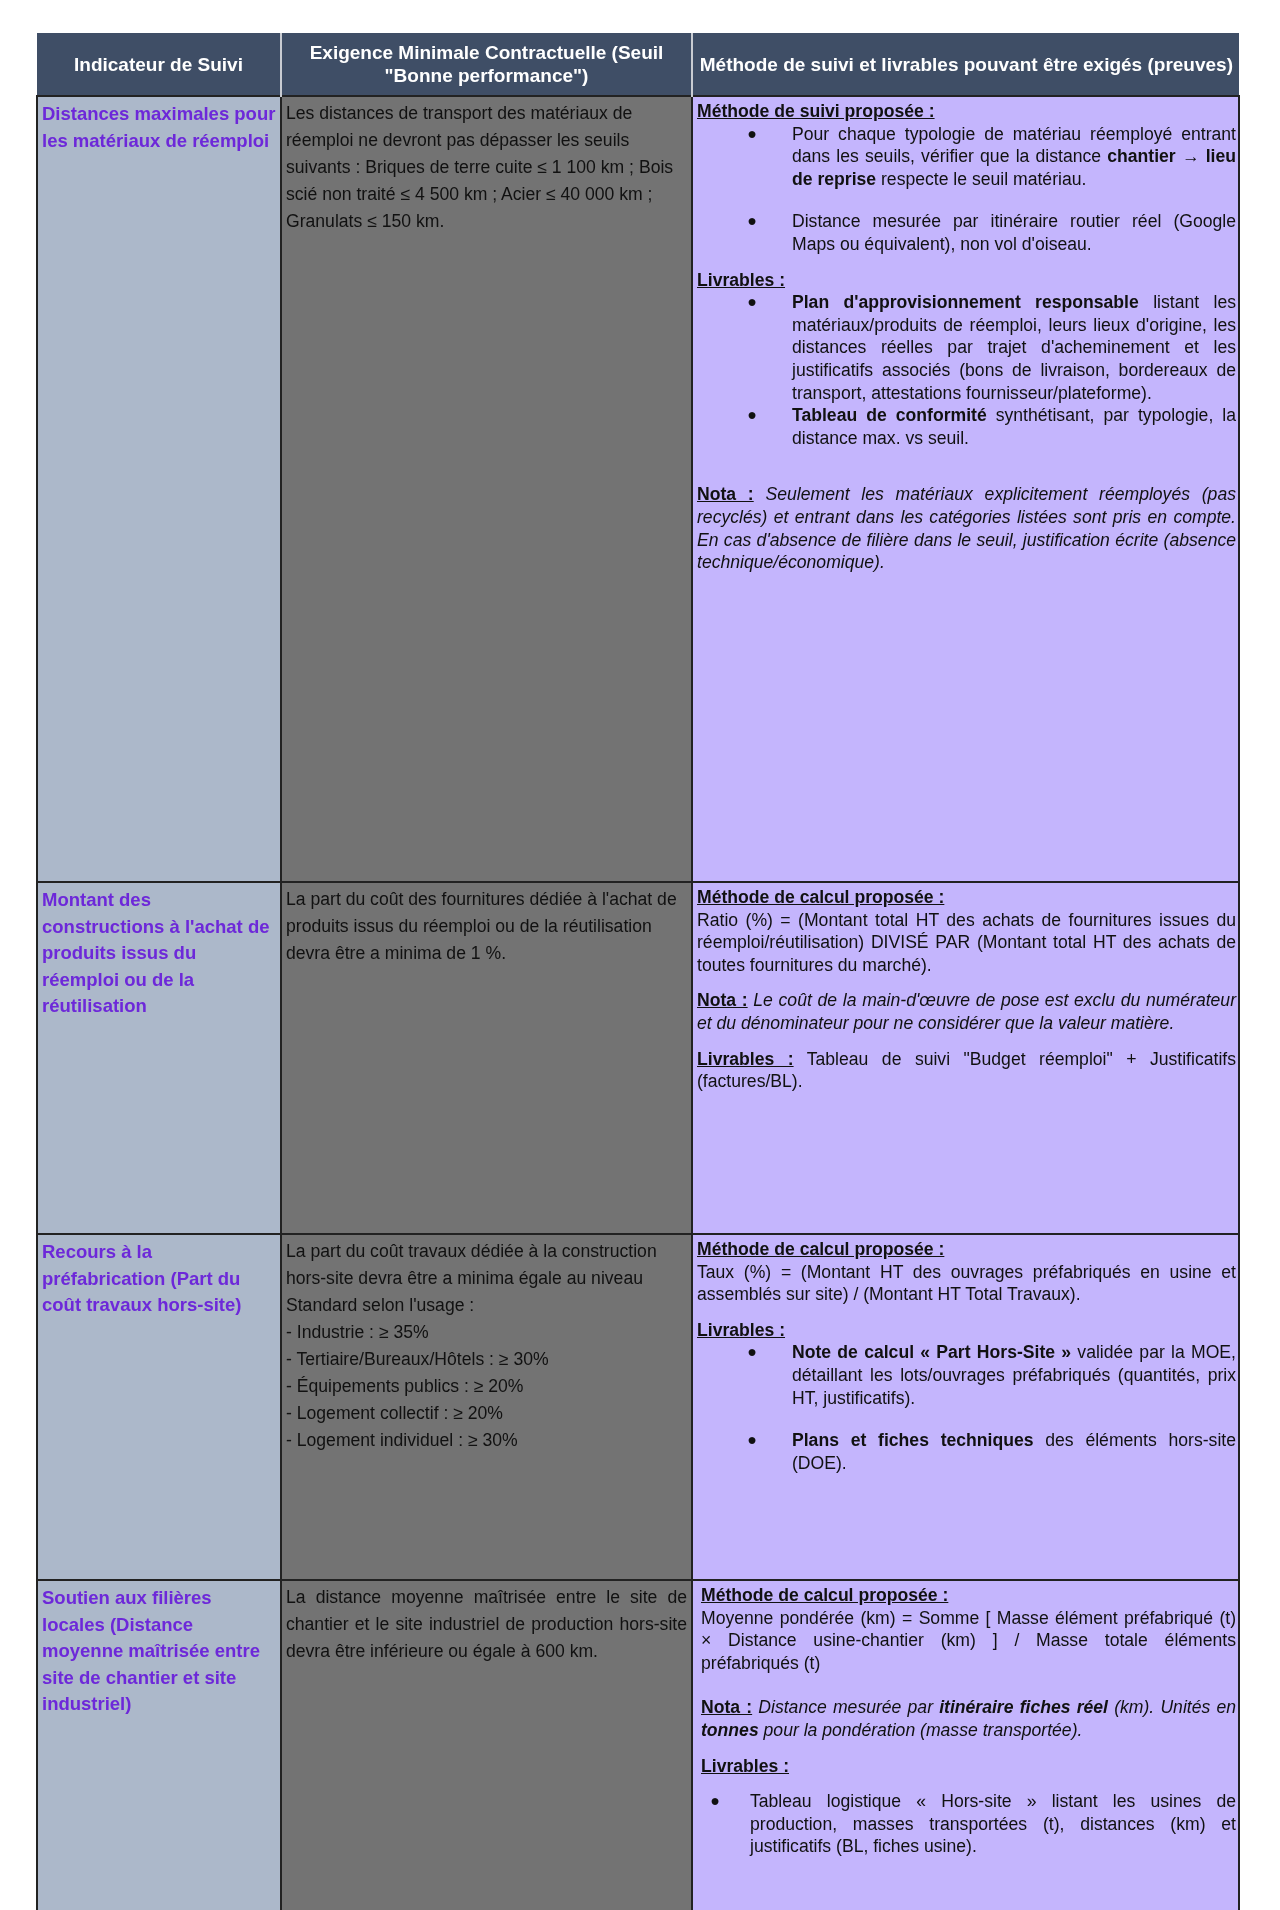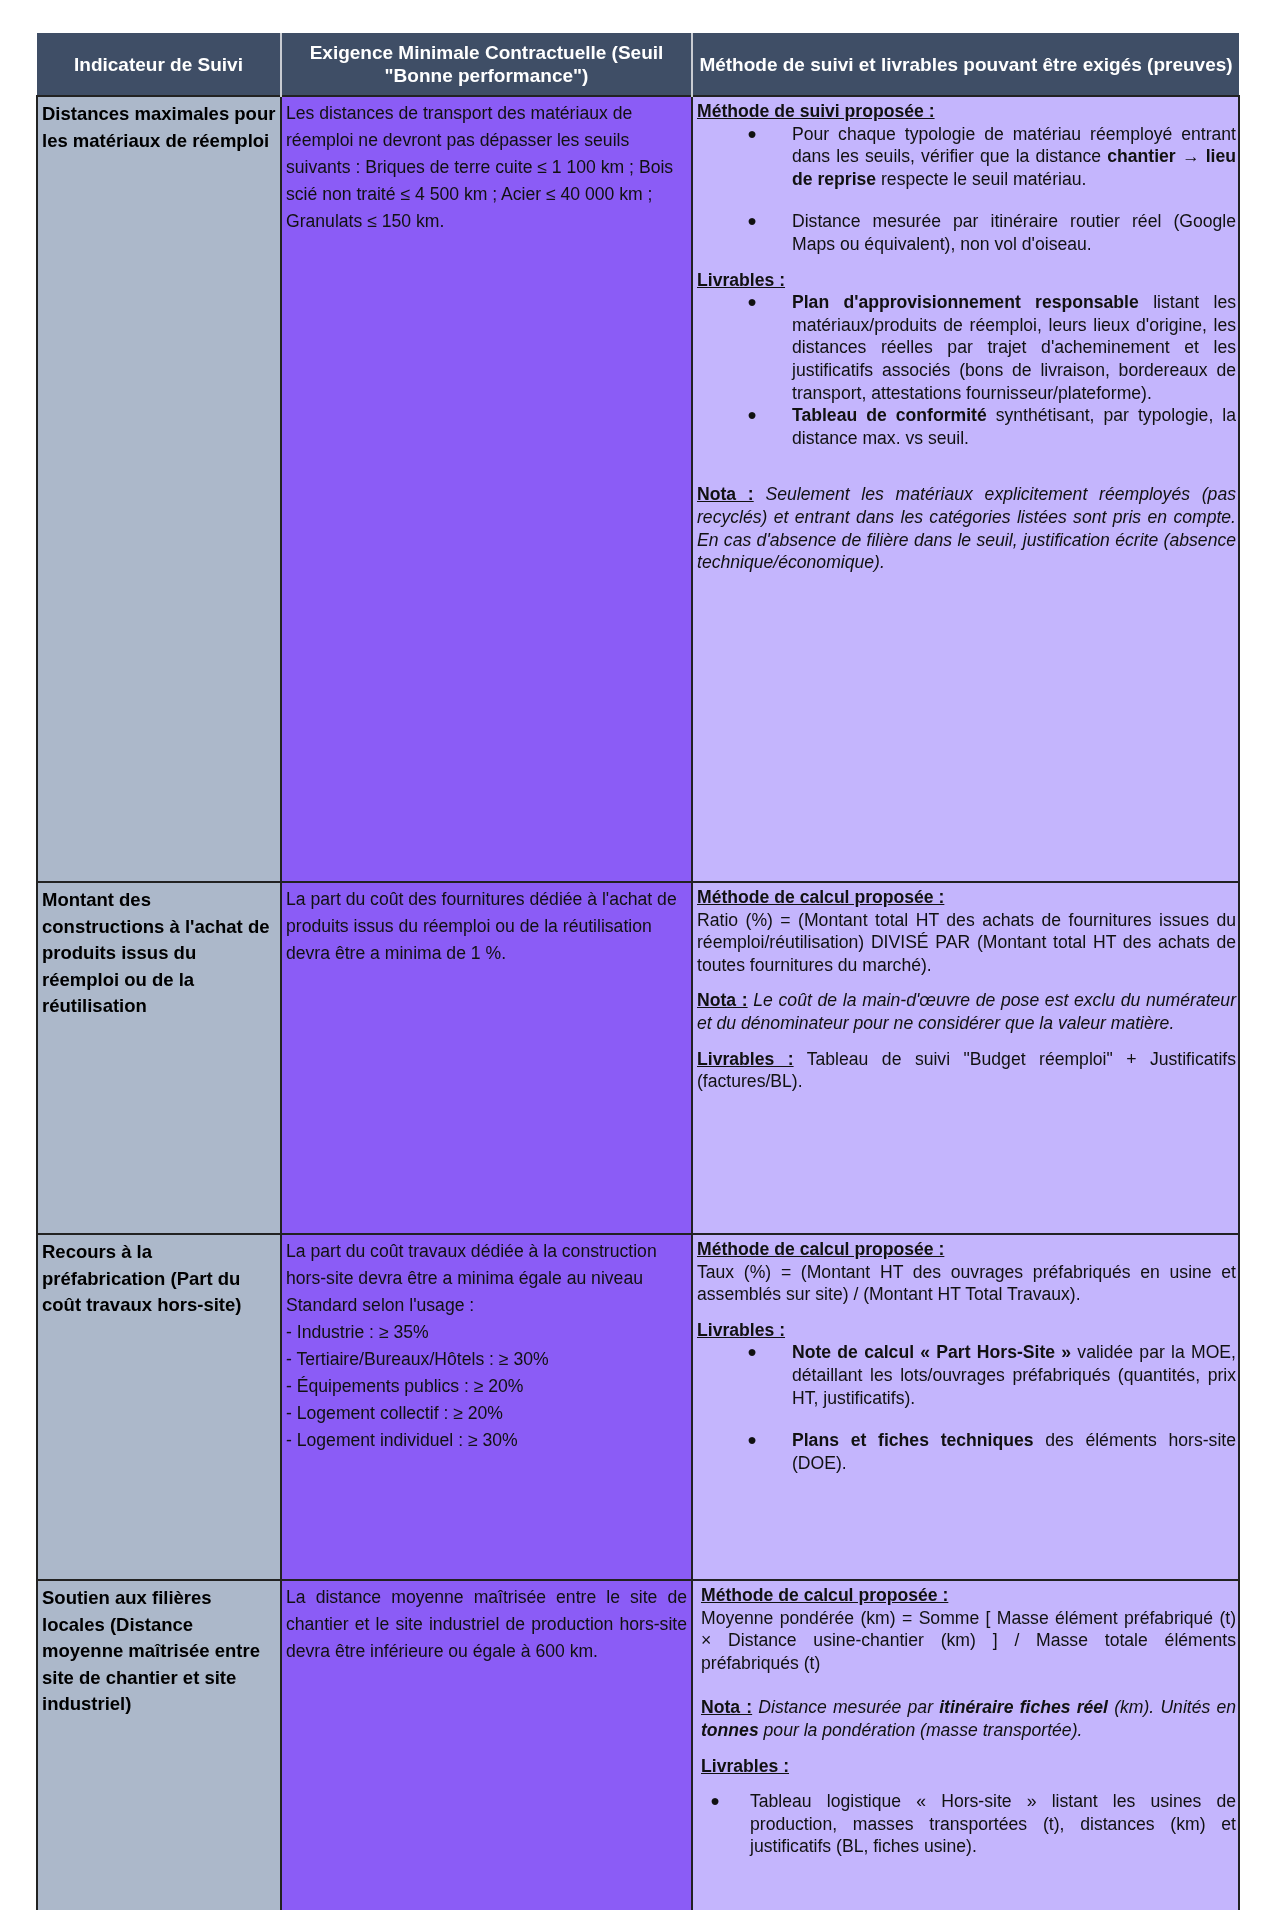--- a/index.html
+++ b/index.html
@@ -10,30 +10,30 @@
   }
   #doc-table col.c1 { width: 244px; }
   #doc-table col.c2 { width: 411px; }
   #doc-table col.c3 { width: 547px; }
   #doc-table th {
     background: #3f4e66; color: #ffffff; font-weight: bold;
     font-size: 19px; line-height: 23px; text-align: center;
     padding: 6px 6px; border-right: 2px solid #c9ccd2; height: 50px;
     vertical-align: middle;
   }
-  #doc-table th:last-child { border-right: none; }
+  #doc-table th:last-child { border-right: none; text-align: right; }
   #doc-table td {
     border: 2px solid #222; vertical-align: top; padding: 3px 4px 4px 4px;
     font-size: 17.6px; line-height: 22.6px;
   }
   #doc-table td.ind {
-    background: #acb8ca; color: #000000; font-weight: bold; font-size: 18.5px; line-height: 26.5px;
+    background: #acb8ca; color: #6d28d9; font-weight: bold; font-size: 18.5px; line-height: 26.5px;
     padding: 4px 4px;
   }
-  #doc-table td.req { background: #8b5cf6; }
+  #doc-table td.req { background: #737373; }
   #doc-table td.meth { background: #c4b5fd; text-align: justify; padding-right: 2px; }
   .section-title { font-weight: bold; text-decoration: underline; }
   .nota-label { font-weight: bold; text-decoration: underline; }
   .nota-text { font-style: italic; }
   ul.bullets { list-style: none; margin: 0; padding: 0 0 0 45px; }
   ul.bullets.tight { padding-left: 4px; }
   ul.bullets li { position: relative; padding-left: 50px; }
   ul.bullets.tight li { padding-left: 45px; }
   ul.bullets li .dot { position: absolute; left: 0; top: 0; width: 20px; text-align: center; font-size: 16px; }
   .spacer { height: 13px; }

